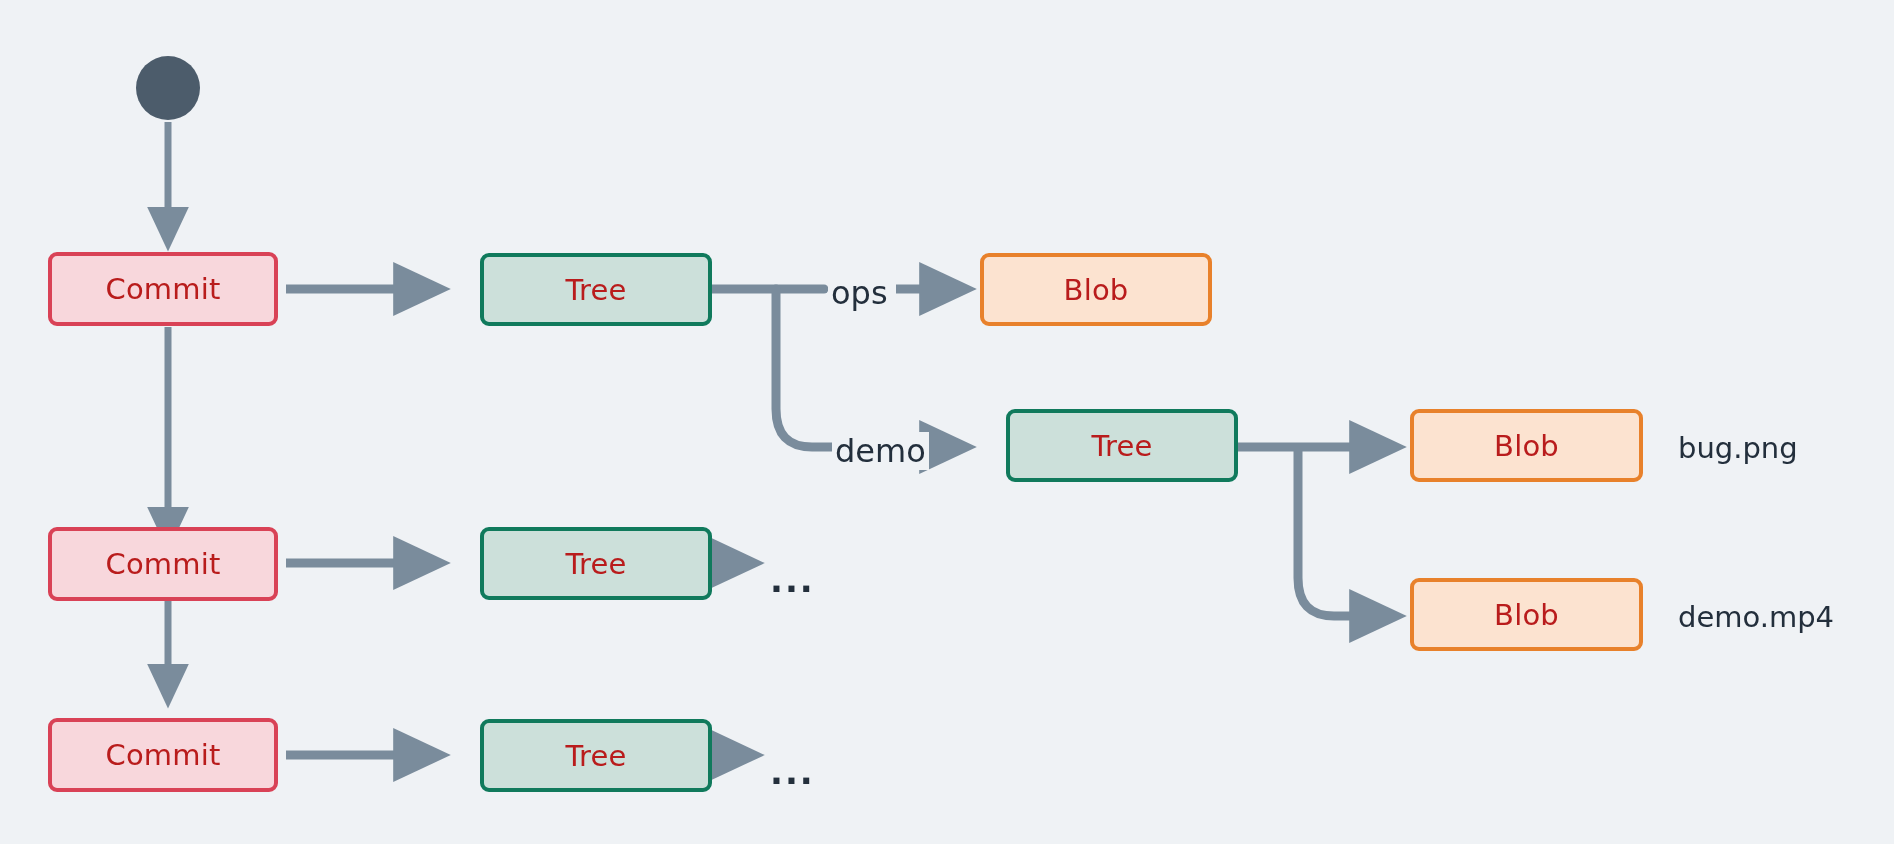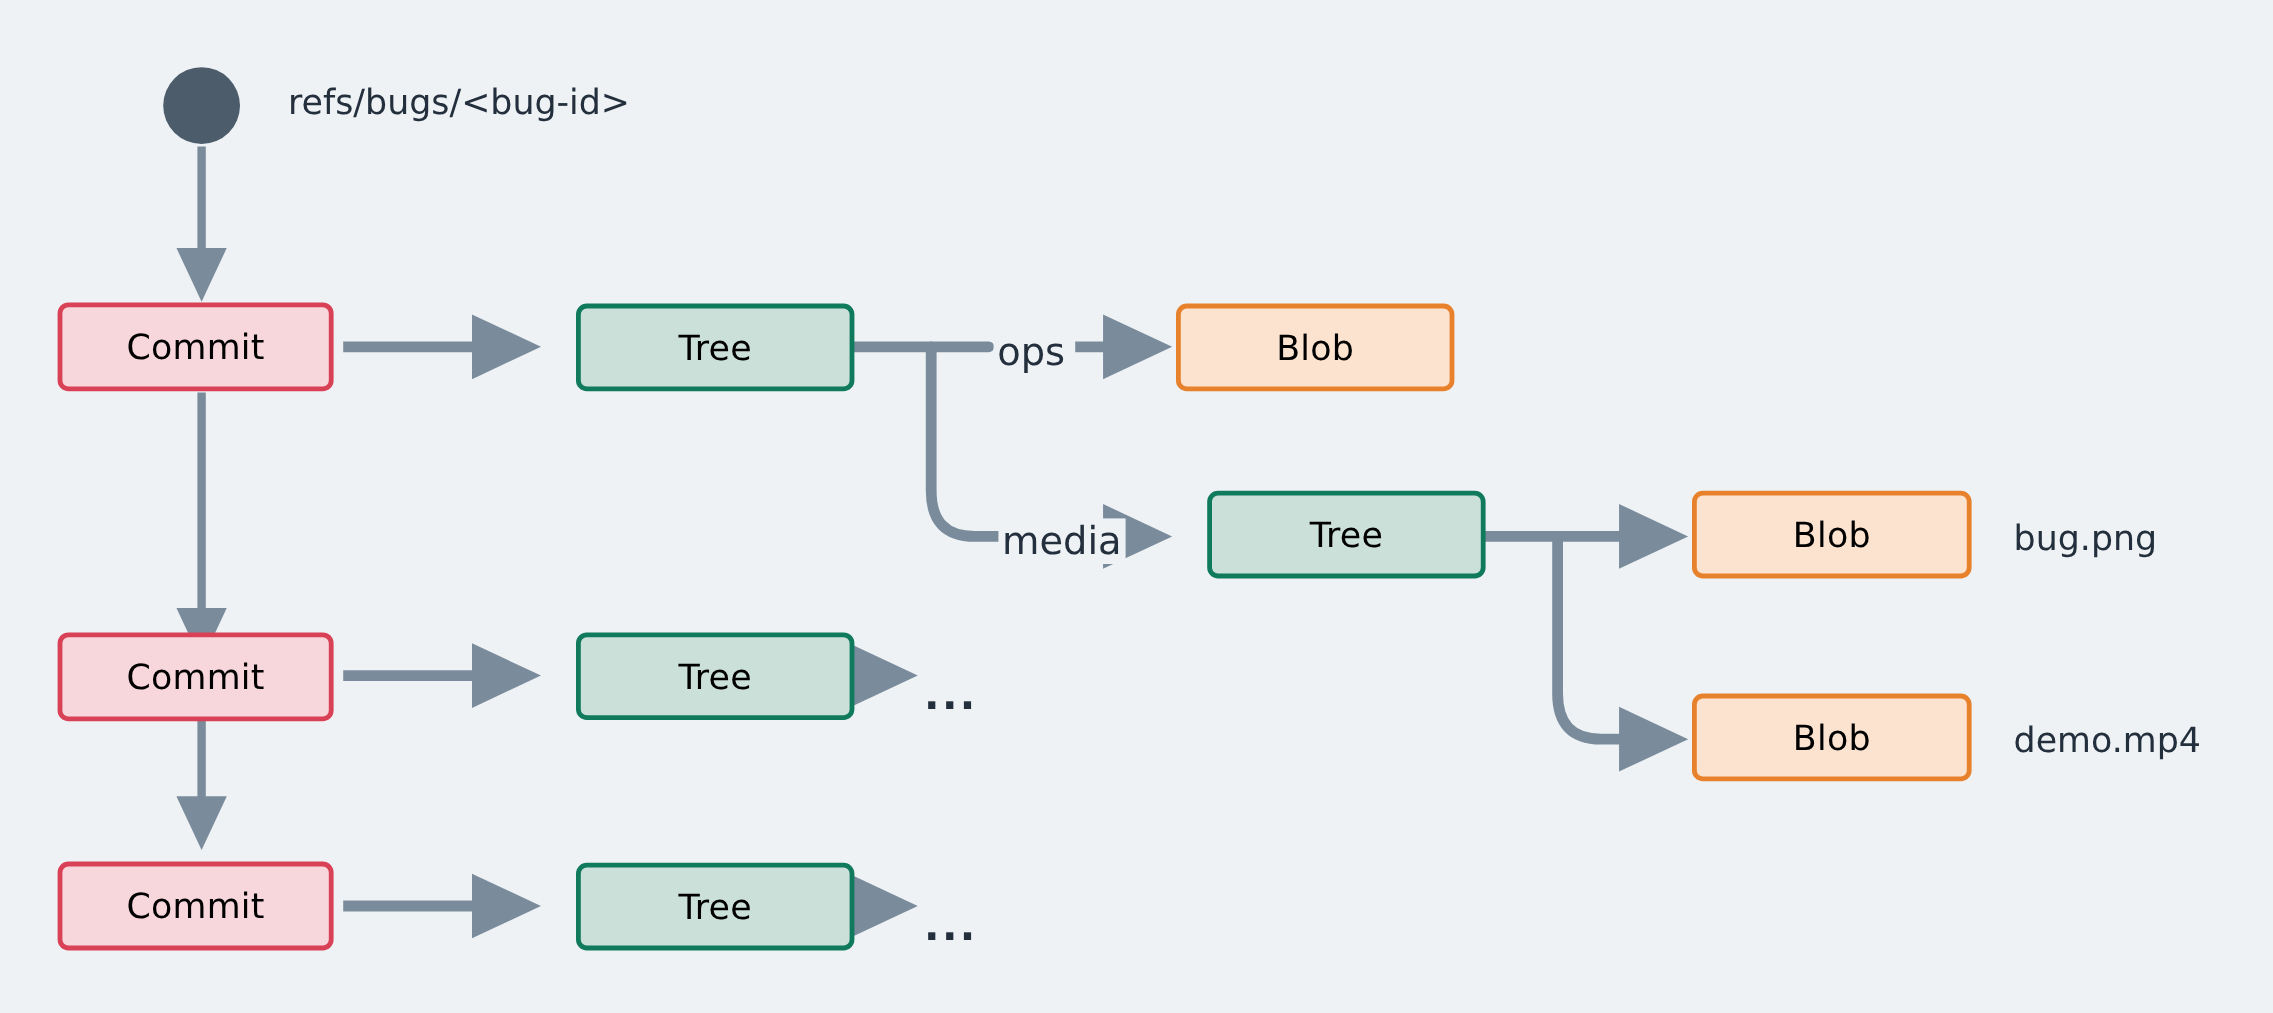--- a/index.html
+++ b/index.html
@@ -30,21 +30,21 @@
     position: absolute;
     box-sizing: border-box;
     display: flex;
     align-items: center;
     justify-content: center;
     border-radius: 9px;
     border-width: 4px;
     border-style: solid;
     font-size: 29px;
     letter-spacing: 0.2px;
-    color: #000000;
+    color: #b91c1c;
     font-family: "DejaVu Sans", "Liberation Sans", sans-serif;
   }
   .node.commit {
     background: #f8d7dc;
     border-color: #d94256;
   }
   .node.tree {
     background: #cce0da;
     border-color: #107a5c;
     margin-left: 28px;
@@ -124,21 +124,20 @@
     <path d="M1210,447 L1290,447 Q1320,447 1320,447 L1396,447" fill="none" stroke="#7a8c9c" stroke-width="9" marker-end="url(#arrow)"></path>
 
     <path d="M1298,447 Q1298,476 1298,494 L1298,578 Q1298,616 1334,616 L1396,616" fill="none" stroke="#7a8c9c" stroke-width="9" marker-end="url(#arrow)"></path>
 
     <path d="M690,563 L754,563" fill="none" stroke="#7a8c9c" stroke-width="9" marker-end="url(#arrow)"></path>
 
     <path d="M690,755 L754,755" fill="none" stroke="#7a8c9c" stroke-width="9" marker-end="url(#arrow)"></path>
   </svg>
 
   <div class="ref-dot" style="left:136px; top:56px;"></div>
-  <div class="plain-label" style="left:240px; top:68px;">refs/bugs/&lt;bug-id&gt;</div>
 
   <div class="node commit" style="left:48px; top:252px; width:230px; height:74px;">
     <span>Commit</span>
   </div>
   <div class="node commit" style="left:48px; top:527px; width:230px; height:74px;">
     <span>Commit</span>
   </div>
   <div class="node commit" style="left:48px; top:718px; width:230px; height:74px;">
     <span>Commit</span>
   </div>
@@ -147,21 +146,21 @@
     <span>Tree</span>
   </div>
   <div class="node tree" style="left:452px; top:527px; width:232px; height:73px;">
     <span>Tree</span>
   </div>
   <div class="node tree" style="left:452px; top:719px; width:232px; height:73px;">
     <span>Tree</span>
   </div>
 
   <div class="edge-label" style="left:828px; top:274px;">ops</div>
-  <div class="edge-label" style="left:832px; top:432px;">media</div>
+  <div class="edge-label" style="left:832px; top:432px;">demo</div>
 
   <div class="node blob" style="left:980px; top:253px; width:232px; height:73px;">
     <span>Blob</span>
   </div>
   <div class="node tree" style="left:978px; top:409px; width:232px; height:73px;">
     <span>Tree</span>
   </div>
   <div class="node blob" style="left:1410px; top:409px; width:233px; height:73px;">
     <span>Blob</span>
   </div>

